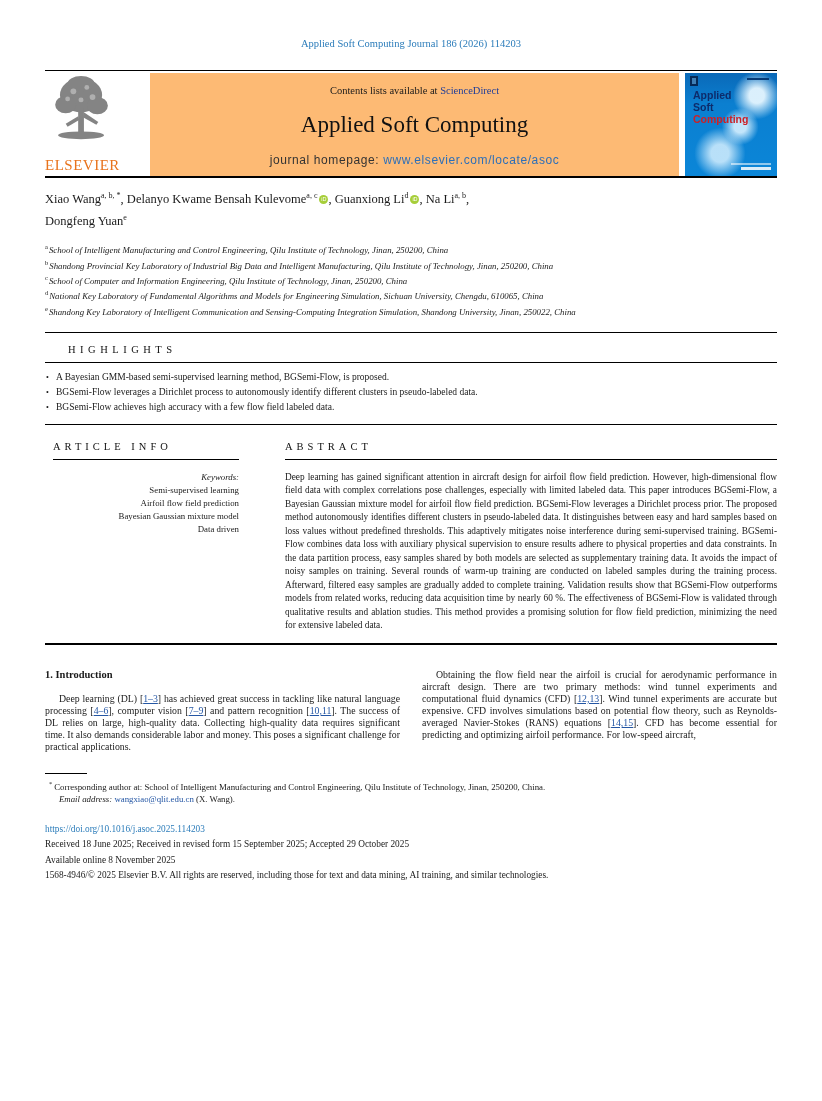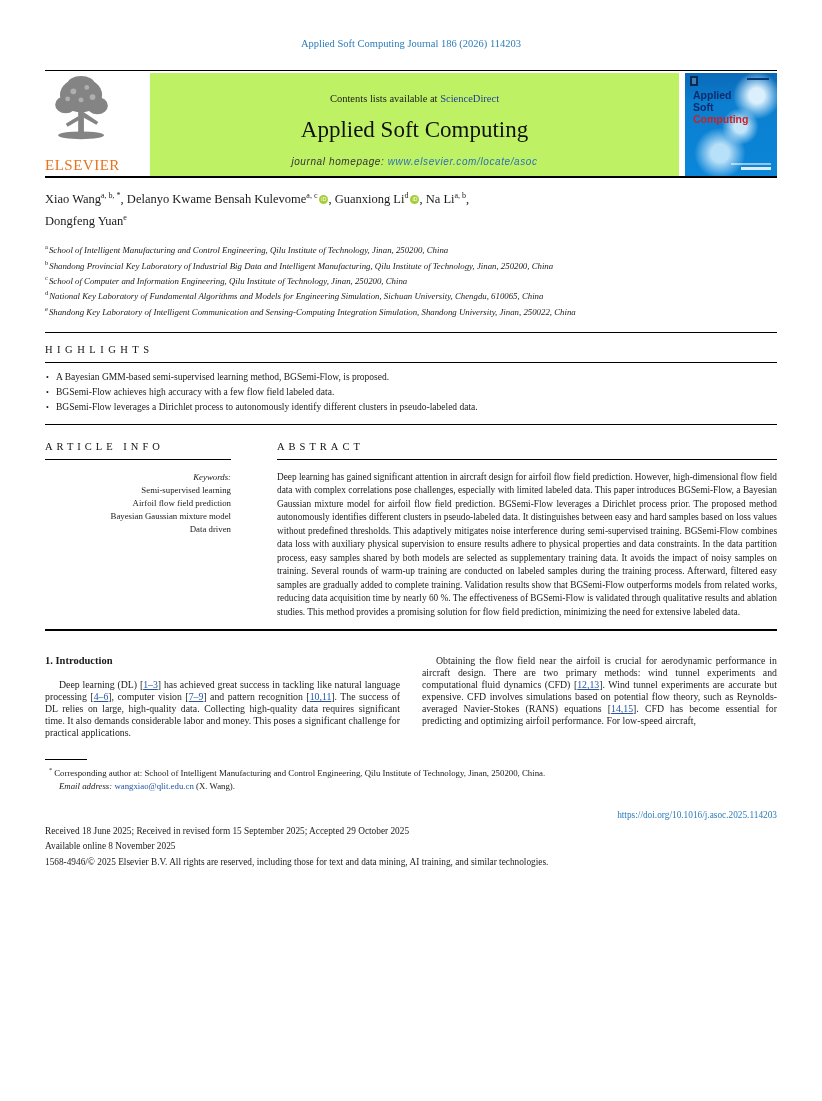--- a/index.html
+++ b/index.html
@@ -12,25 +12,25 @@
   
   .journal-ref { padding-top:38px; text-align:center; font-size:10.5px; color:#2b7cba; }
   
   .masthead {
     margin:21px 45px 0 45px; border-top:1.5px solid #000; border-bottom:2.5px solid #000;
     display:flex; align-items:stretch; height:108px;
   }
   .logo-col { width:105px; display:flex; flex-direction:column; align-items:flex-start; justify-content:flex-end; padding:3px 10px 2px 0; }
   .logo-col svg { display:block; margin-left:6px; }
   .elsevier-word { font-size:15px; color:#e8731c; letter-spacing:0.5px; margin-top:14px; }
-  .mast-center { flex:1; background:#bef264; margin:2px 6px 0 0; display:flex; flex-direction:column; align-items:center; justify-content:space-between; padding:20px 0 9px 0; }
+  .mast-center { flex:1; background:#fdba74; margin:2px 6px 0 0; display:flex; flex-direction:column; align-items:center; justify-content:space-between; padding:12px 0 9px 0; }
   .contents-line { font-size:10.5px; color:#1a1a1a; }
   .sciencedirect { color:#1f3d99; }
   .journal-title { font-size:23px; color:#111; }
-  .homepage-line { font-family:"Liberation Sans","DejaVu Sans",sans-serif; font-size:10px; letter-spacing:0.6px; color:#333;font-style:italic; }
+  .homepage-line { font-family:"Liberation Sans","DejaVu Sans",sans-serif; font-size:12px; letter-spacing:0.6px; color:#333; }
   .homepage-link { color:#2d6fb8; }
   .cover {
     width:92px; margin-top:2px; position:relative; overflow:hidden;
     background:
       radial-gradient(circle at 78% 22%, rgba(230,246,255,.95) 0 7%, rgba(230,246,255,0) 22%),
       radial-gradient(circle at 60% 52%, rgba(215,240,255,.9) 0 8%, rgba(215,240,255,0) 24%),
       radial-gradient(circle at 38% 78%, rgba(215,240,255,.85) 0 9%, rgba(215,240,255,0) 26%),
       linear-gradient(180deg,#0a69b8 0%, #0b7fd0 30%, #0b86d8 100%);
   }
   .cover-mark { position:absolute; top:3px; left:5px; width:8px; height:10px; background:#062a56; }
@@ -60,50 +60,50 @@
     text-align:center; vertical-align:2px; margin-left:2px; cursor:pointer;
   }
   
   .affils { margin:11px 45px 0 45px; font-size:8.8px; line-height:11.4px; }
   .affil-item em { font-style:italic; }
   .affils sup { font-size:6.5px; font-style:normal; margin-right:1px; }
   
   .rule { border-top:1px solid #000; margin:0 45px; }
   .rule-thick { border-top:2px solid #000; margin:0 45px; }
   
-  .hl-heading { margin:11px 45px 0 45px; font-size:10.5px; letter-spacing:4.5px; color:#111; }
+  .hl-heading { margin:11px 45px 0 68px; font-size:10.5px; letter-spacing:4.5px; color:#111; }
   .hl-rule { margin-top:7px; }
   .hl-list { margin:7px 45px 0 45px; list-style:none; }
   .hl-list li { font-size:9.5px; line-height:15px; padding-left:11px; position:relative; }
   .hl-list li:before { content:"•"; position:absolute; left:1px; font-size:8px; }
   .hl-bottom { margin-top:9px; }
   
   .info-abs { display:flex; margin:16px 45px 0 45px; gap:46px; }
-  .info-col { width:186px; flex:0 0 aupx; }
+  .info-col { width:186px; flex:0 0 aupx;margin-left:8px; }
   .abs-col { flex:1; }
   .sec-heading { font-size:10.5px; letter-spacing:4px; color:#111; padding-bottom:7px; border-bottom:1.2px solid #000; }
   .keywords { margin-top:11px; font-size:8.8px; line-height:13px;text-align:right; }
   .kw-label { font-style:italic; }
   .abstract-text { margin-top:11px; font-size:9.3px; line-height:13.5px; text-align:justify; }
   .abs-bottom { margin-top:10px; }
   
   .intro { display:flex; gap:22px; margin:24px 45px 0 45px; }
   .intro-col { flex:1; }
   .intro-h { font-size:10.5px; font-weight:bold; }
   .intro-p { margin-top:13px; font-size:9.8px; line-height:12px; text-align:justify; text-indent:14px; }
   .intro-p-first { margin-top:0; }
   .ref { color:#2456a4; cursor:pointer;text-decoration:underline; }
   
   .footnote { margin:20px 45px 0 45px; font-size:8.8px; line-height:12.5px; }
   .fn-rule { width:42px; border-top:1px solid #000; margin-bottom:4px; }
   .fn-line1 sup { font-size:6.5px; margin:0 2px 0 4px; }
   .fn-line2 { padding-left:14px; }
   .fn-email-label { font-style:italic; }
   .link { color:#2456a4; cursor:pointer; }
-  .teal { color:#2b7cba; cursor:pointer;text-align:right; }
+  .teal { color:#2b7cba; cursor:pointer; }
   
   .bottom { margin:16px 45px 0 45px; font-size:9.3px; line-height:15.5px; }
 </style>
 </head>
 <body>
 
 <div class="page">
 
   <div class="journal-ref">Applied Soft Computing Journal 186 (2026) 114203</div>
 
@@ -160,22 +160,22 @@
     <div class="affil-item"><sup>c</sup><em>School of Computer and Information Engineering, Qilu Institute of Technology, Jinan, 250200, China</em></div>
     <div class="affil-item"><sup>d</sup><em>National Key Laboratory of Fundamental Algorithms and Models for Engineering Simulation, Sichuan University, Chengdu, 610065, China</em></div>
     <div class="affil-item"><sup>e</sup><em>Shandong Key Laboratory of Intelligent Communication and Sensing-Computing Integration Simulation, Shandong University, Jinan, 250022, China</em></div>
   </div>
 
   <div class="rule" style="margin-top:14px;"></div>
   <div class="hl-heading">HIGHLIGHTS</div>
   <div class="rule hl-rule"></div>
   <ul class="hl-list">
     <li>A Bayesian GMM-based semi-supervised learning method, BGSemi-Flow, is proposed.</li>
+    <li>BGSemi-Flow leverages a Dirichlet process to autonomously identify different clusters in pseudo-labeled data.</li>
     <li>BGSemi-Flow achieves high accuracy with a few flow field labeled data.</li>
-    <li>BGSemi-Flow leverages a Dirichlet process to autonomously identify different clusters in pseudo-labeled data.</li>
   </ul>
   <div class="rule hl-bottom"></div>
 
   <div class="info-abs">
     <div class="info-col" style="width:186px;flex:0 0 186px;">
       <div class="sec-heading">ARTICLE INFO</div>
       <div class="keywords">
         <div class="kw-label">Keywords:</div>
         <div>Semi-supervised learning</div>
         <div>Airfoil flow field prediction</div>

